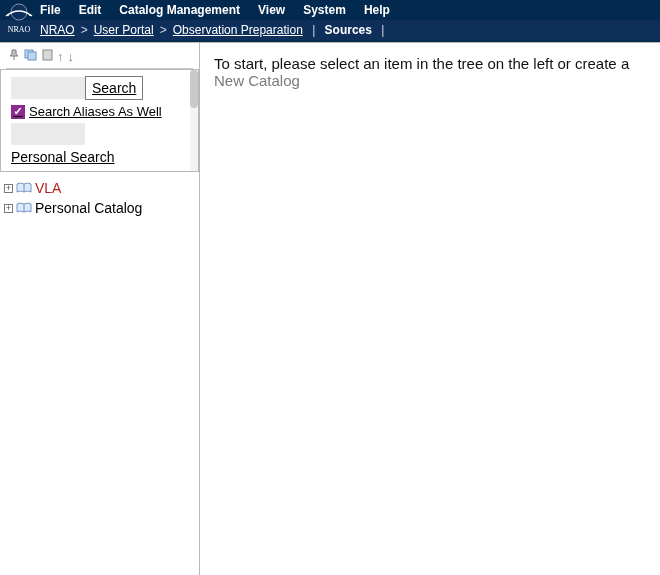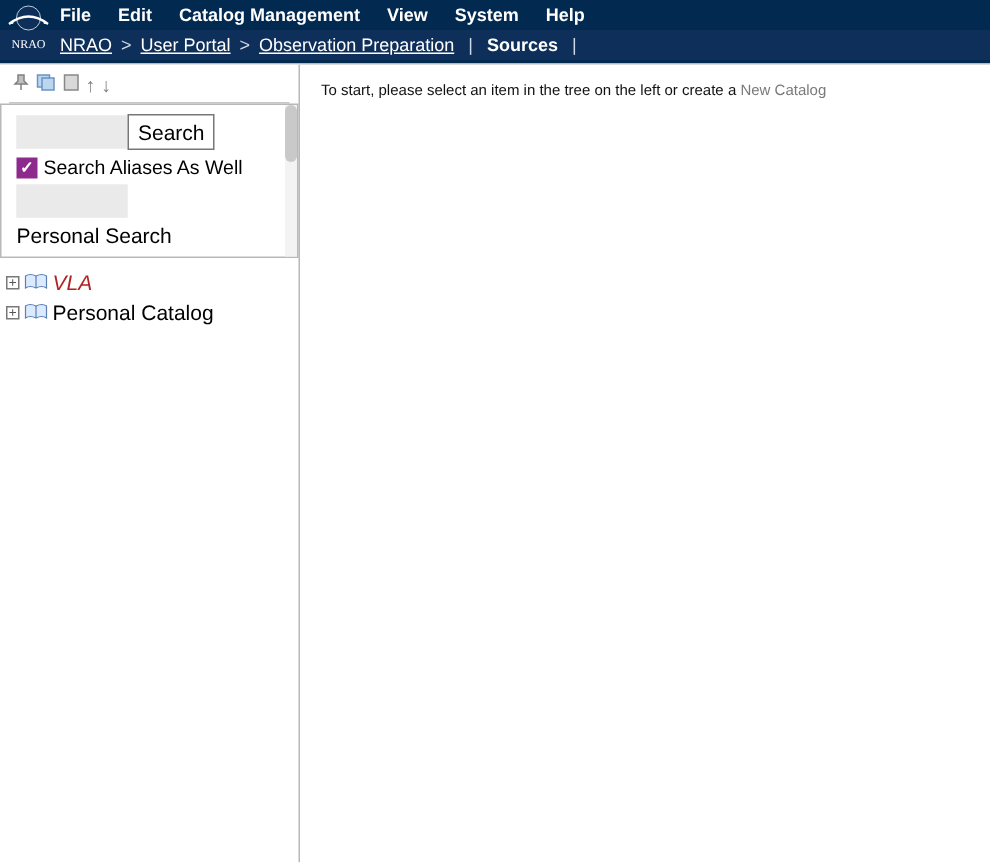--- a/index.html
+++ b/index.html
@@ -68,20 +68,21 @@
     gap: 4px;
     position: relative;
   }
   .toolbar .icon { font-size: 13px; color: #808080; cursor: default; line-height: 1; }
   .toolbar .divider { position: absolute; bottom: 0; left: 6px; right: 6px; height: 1px; background: #c8c8c8; }
   .search-panel {
     border: 1px solid #b8b8b8;
     margin: 0;
     position: relative;
     padding: 6px 6px 6px 10px;
+    text-decoration: underline;
   }
   .search-panel .scroll-gutter {
     position: absolute;
     right: 0; top: 0; bottom: 0; width: 8px;
     background: #f3f3f3;
   }
   .search-panel .scroll-thumb {
     position: absolute;
     right: 0; top: 0; width: 8px; height: 38px;
     background: #c9c9c9;
@@ -128,25 +129,25 @@
   .expander {
     width: 9px; height: 9px;
     border: 1px solid #787878;
     font-size: 9px; line-height: 7px;
     text-align: center;
     color: #555;
     cursor: default;
     flex-shrink: 0;
   }
   .book-icon { width: 16px; height: 12px; flex-shrink: 0; }
-  .vla-label { color: #b22222; font-style: italic; }
+  .vla-label { color: #b22222; }
   .right-pane {
     flex: 1;
     padding: 12px 14px;
-    font-size: 10px;
+    font-size: 15px;
     color: #111;
     overflow: auto;
   }
   .right-pane .newcat { color: #7a7a7a; cursor: pointer; }
 </style>
 </head>
 <body>
 
 <div class="header-wrap">
   <div class="logo">

